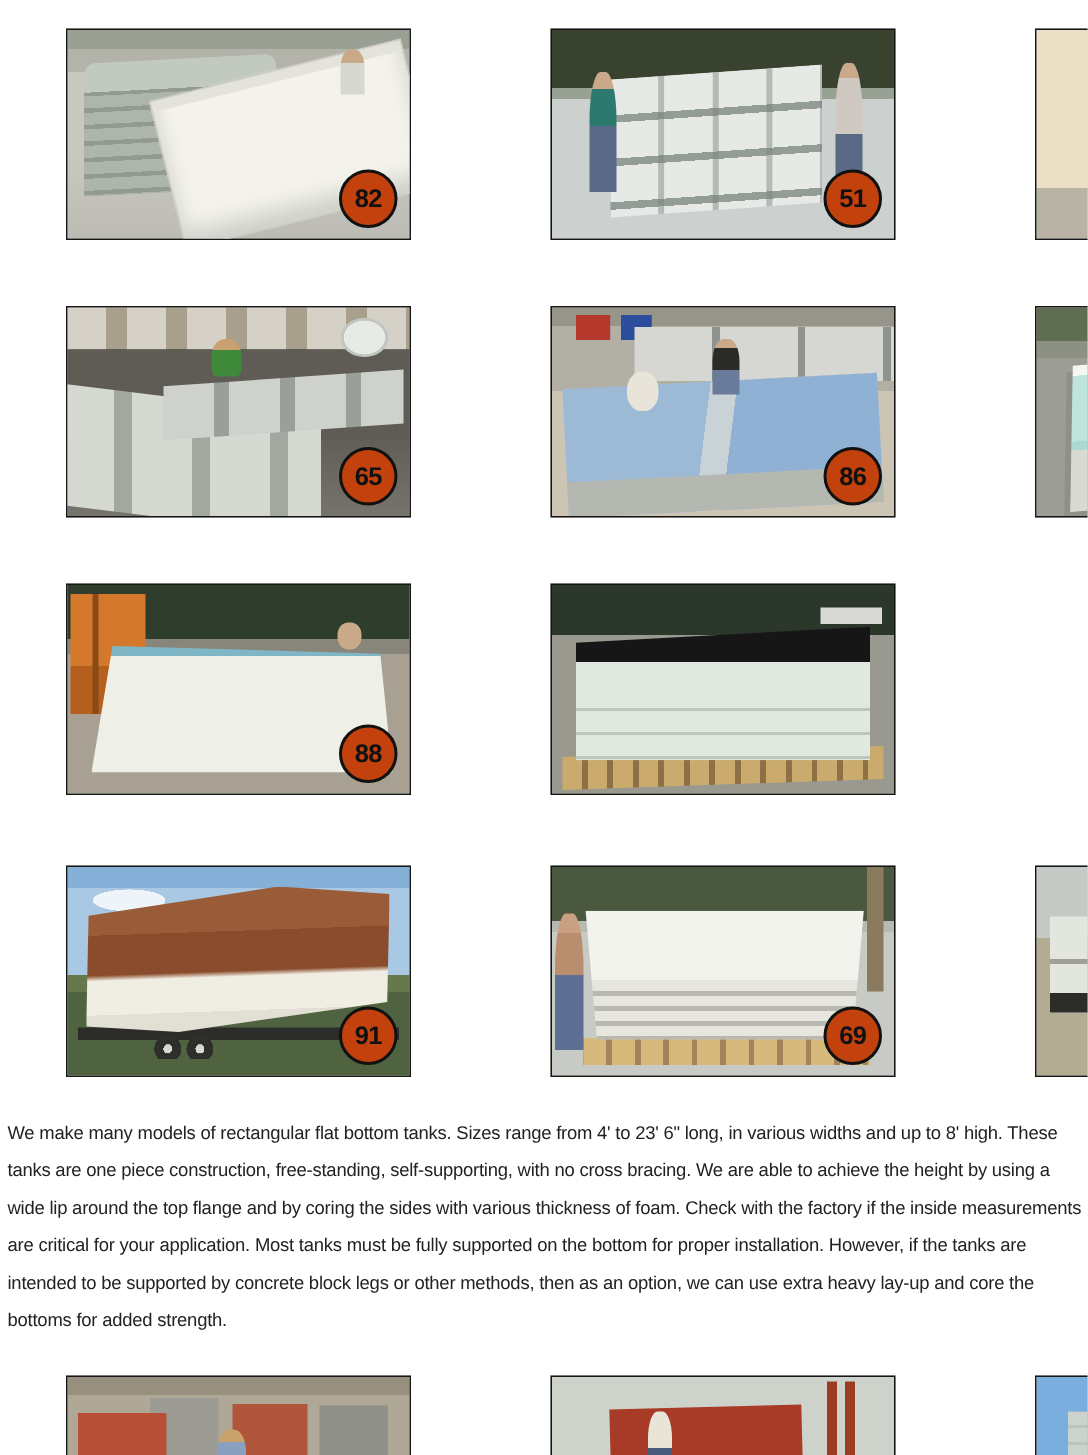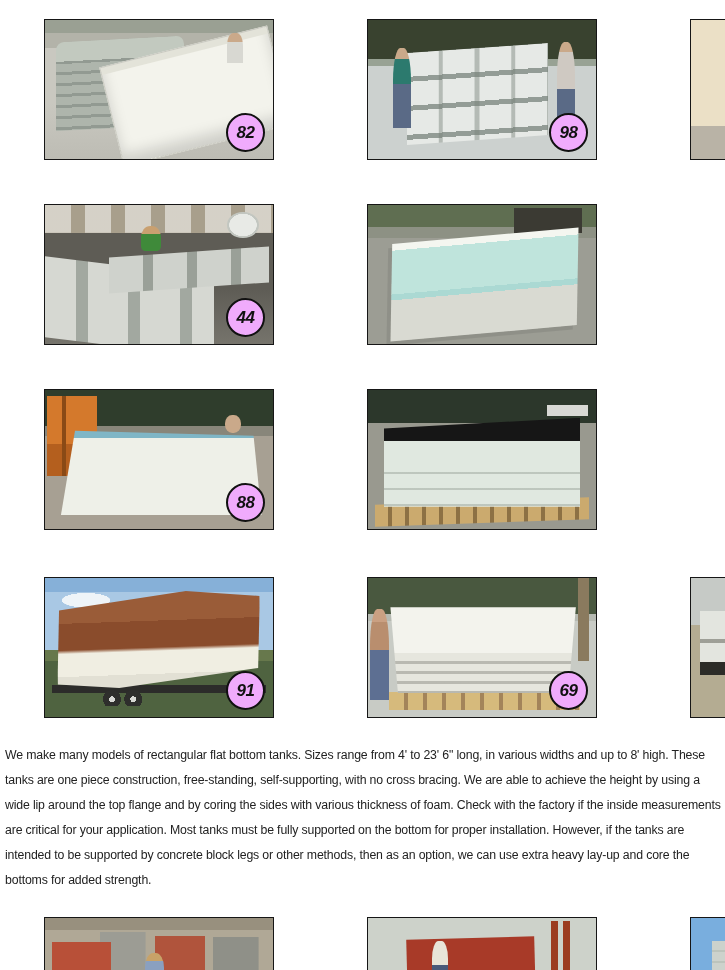--- a/index.html
+++ b/index.html
@@ -9,21 +9,21 @@
   
   .row{display:flex;gap:13px;}
   .row1{margin-bottom:12px;} .row2{margin-bottom:12px;} .row3{margin-bottom:15px;} .row4{margin-bottom:0;}
   .photo{position:relative;flex:0 0 228px;height:139px;border:1px solid #161616;overflow:hidden;background:#b9b9b1;}
   .row5 .photo{height:146px;}
   .scene{position:absolute;inset:0;}
   .scene i{position:absolute;display:block;z-index:4;}
   .scene::before,.scene::after{content:"";position:absolute;}
   .scene::before{z-index:1;} .scene::after{z-index:2;}
   .badge{position:absolute;right:8px;bottom:7px;width:35px;height:35px;border-radius:50%;
-         background:#f0abfc;border:2px solid #111;display:flex;align-items:center;justify-content:center;z-index:10;font-style:italic;}
+         background:#c2410c;border:2px solid #111;display:flex;align-items:center;justify-content:center;z-index:10;}
   .badge b{font-size:17px;letter-spacing:-.5px;color:#111;}
 
   
   .p82 .scene{background:linear-gradient(180deg,#9aa093 0 9%,#b3b3a9 9% 20%,#c9c8c0 20% 60%,#bdbcb4 100%);}
   .p82 .scene::before{left:5%;top:14%;width:56%;height:64%;transform:skewY(-3deg);border-radius:8px 8px 0 0;
     background:linear-gradient(180deg,#c2c9bf 0 22%,rgba(0,0,0,0) 22%),repeating-linear-gradient(180deg,#aeb5ac 0 8px,#929a92 8px 11px);}
   .p82 .scene::after{right:-4%;top:18%;width:75%;height:72%;transform:rotate(-14deg);background:#f3f3ec;
     border:1px solid #c9c9c0;box-shadow:inset 0 7px 0 #e3e3d9, inset 0 -10px 14px rgba(0,0,0,.15);}
   .p82 .x1{right:13%;top:9%;width:7%;height:22%;border-radius:40% 40% 0 0;
     background:linear-gradient(180deg,#caa98a 0 30%,#d8d8d2 30% 100%);}
@@ -210,37 +210,46 @@
       <span class="badge">
           <b>82</b>
         </span>
     </figure>
     <figure class="photo p83" title="two workers beside large stack of gray rectangular tanks in front of fence">
       <div class="scene">
           <i class="x1"></i>
           <i class="x2"></i>
         </div>
       <span class="badge">
-          <b>98</b>
+          <b>51</b>
         </span>
     </figure>
     <figure class="photo p84" title="tall white tank standing on end beside wall with child and long low blue tank">
       <div class="scene"></div>
 
     </figure>
   </div>
 
   <div class="row row2">
     <figure class="photo p85" title="rows of gray flat bottom tanks upside down in yard with person sitting on one">
       <div class="scene">
           <i class="x1"></i>
           <i class="x2"></i>
         </div>
       <span class="badge">
-          <b>44</b>
+          <b>65</b>
+        </span>
+    </figure>
+    <figure class="photo p86" title="two long blue-lined trough tanks with two workers">
+      <div class="scene">
+          <i class="x1"></i>
+          <i class="x2"></i>
+        </div>
+      <span class="badge">
+          <b>86</b>
         </span>
     </figure>
     <figure class="photo p87" title="single rectangular tank with light aqua interior on concrete">
       <div class="scene"></div>
 
     </figure>
   </div>
 
   <div class="row row3">
     <figure class="photo p88" title="large white tank with blue rim beside orange forklift">

